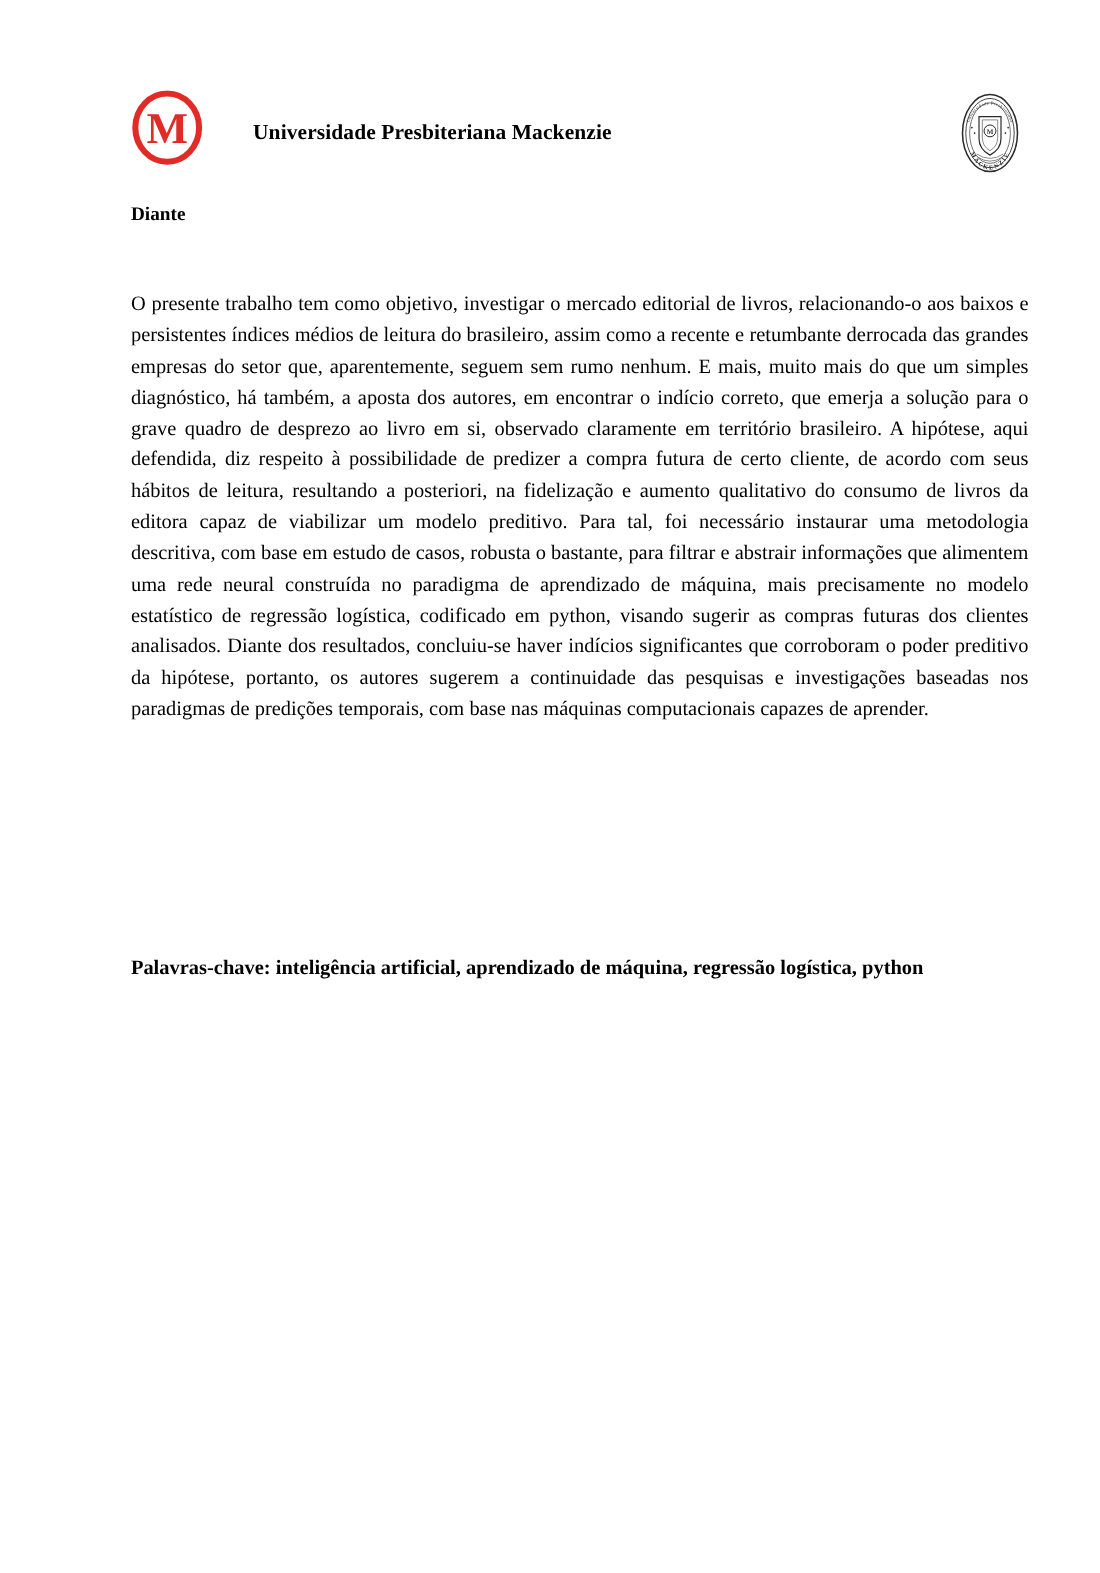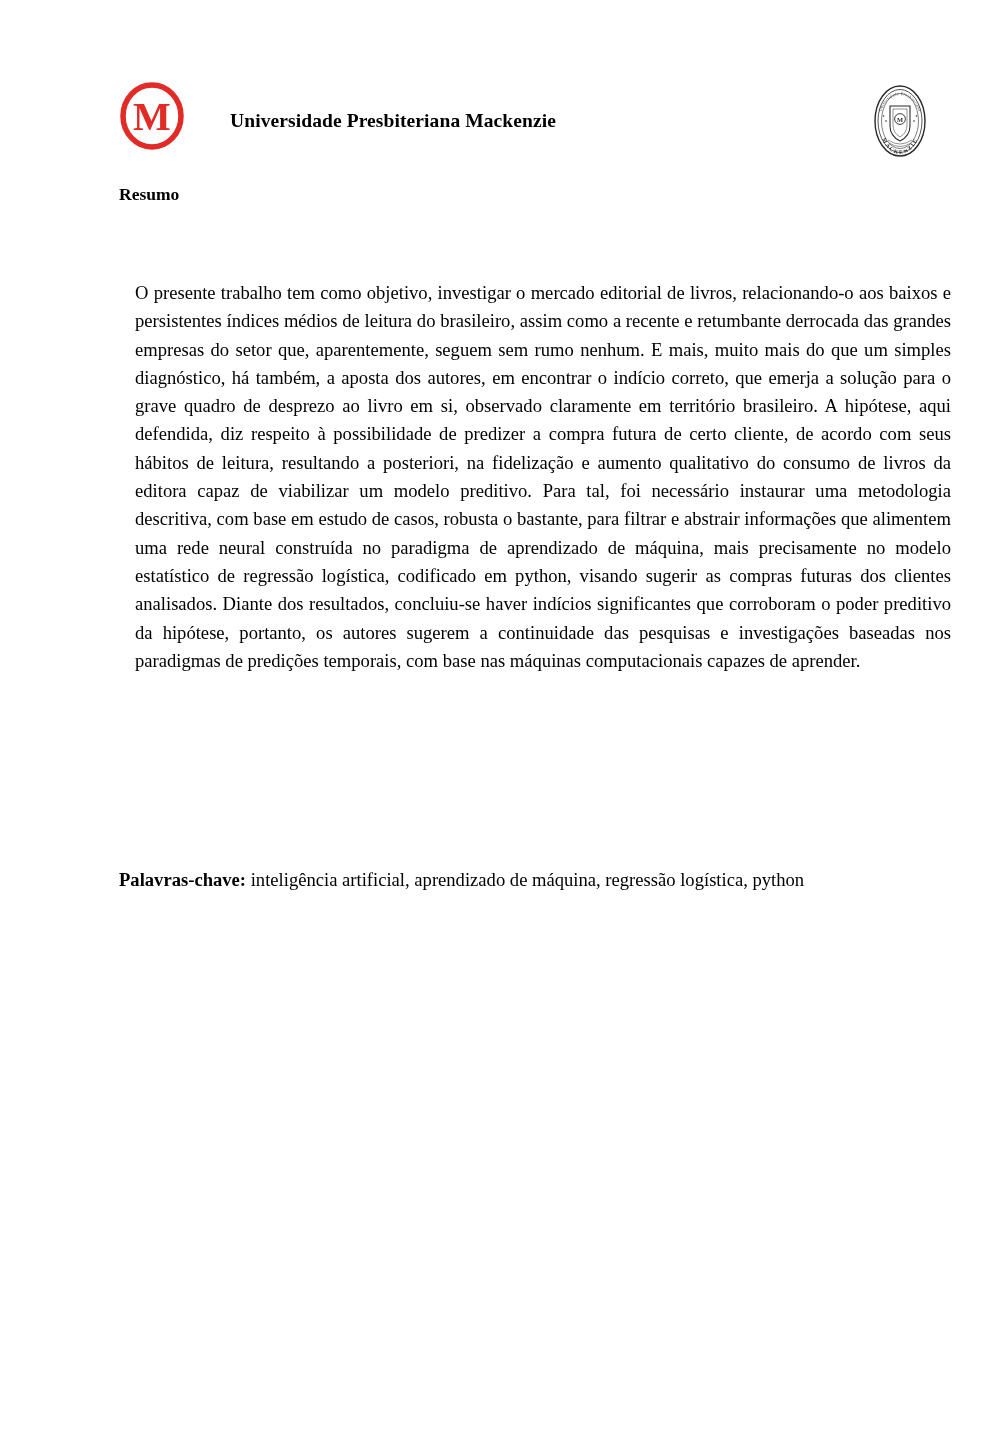--- a/index.html
+++ b/index.html
@@ -81,21 +81,21 @@
     font-size: 17.5px;
     line-height: 22px;
     color: #000000;
   }
 
   .abstract-paragraph {
     position: absolute;
     left: 0;
     top: 263px;
     width: 816px;
-    margin: 16px;
+    margin: 0;
     font-size: 18.6px;
     line-height: 28.3px;
     text-align: justify;
     text-justify: inter-word;
     color: #000000;
     hyphens: none;
   }
 
   .keywords-line {
     position: absolute;
@@ -103,21 +103,21 @@
     top: 866px;
     width: 816px;
     font-size: 18.6px;
     line-height: 28px;
     color: #000000;
   }
   .keywords-label {
     font-weight: bold;
   }
   .keywords-value {
-    font-weight: normal;
+    font-weight: bold;
   }
 </style>
 </head>
 <body>
 
 <div class="page">
 
   <div class="doc-header">
 
     <div class="logo-m">
@@ -154,21 +154,21 @@
         <text x="32" y="43.6" text-anchor="middle" font-family="Liberation Serif, DejaVu Serif, serif" font-size="6.4" font-weight="bold" fill="#2b2b2b">M</text>
         <path d="M 20,62 Q 32,70 44,62" fill="none" stroke="#2b2b2b" stroke-width="0.5"></path>
         <path d="M 21,65 Q 32,72 43,65" fill="none" stroke="#2b2b2b" stroke-width="0.5"></path>
       </svg>
     </div>
 
   </div>
 
   <div class="content">
 
-    <div class="section-heading">Resumo</div>
+    <div class="section-heading">Diante</div>
 
     <p class="abstract-paragraph">O presente trabalho tem como objetivo, investigar o mercado editorial de livros, relacionando-o aos baixos e persistentes índices médios de leitura do brasileiro, assim como a recente e retumbante derrocada das grandes empresas do setor que, aparentemente, seguem sem rumo nenhum.  E mais, muito mais do que um simples diagnóstico, há também, a aposta dos autores, em encontrar o indício correto, que emerja a solução para o grave quadro de desprezo ao livro em si, observado claramente em território brasileiro. A hipótese, aqui defendida, diz respeito à possibilidade de predizer a compra futura de certo cliente, de acordo com seus hábitos de leitura, resultando a posteriori, na fidelização e aumento qualitativo do consumo de livros da editora capaz de viabilizar um modelo preditivo. Para tal, foi necessário instaurar uma metodologia descritiva, com base em estudo de casos, robusta o bastante, para filtrar e abstrair informações que alimentem uma rede neural construída no paradigma de aprendizado de máquina, mais precisamente no modelo estatístico de regressão logística, codificado em python, visando sugerir as compras futuras dos clientes analisados. Diante dos resultados, concluiu-se haver indícios significantes que corroboram o poder preditivo da hipótese, portanto, os autores sugerem a continuidade das pesquisas e investigações baseadas nos paradigmas de predições temporais, com base nas máquinas computacionais capazes de aprender.</p>
 
     <div class="keywords-line">
       <span class="keywords-label">Palavras-chave:</span><span class="keywords-value"> inteligência artificial, aprendizado de máquina, regressão logística, python</span>
     </div>
 
   </div>
 
 </div>

